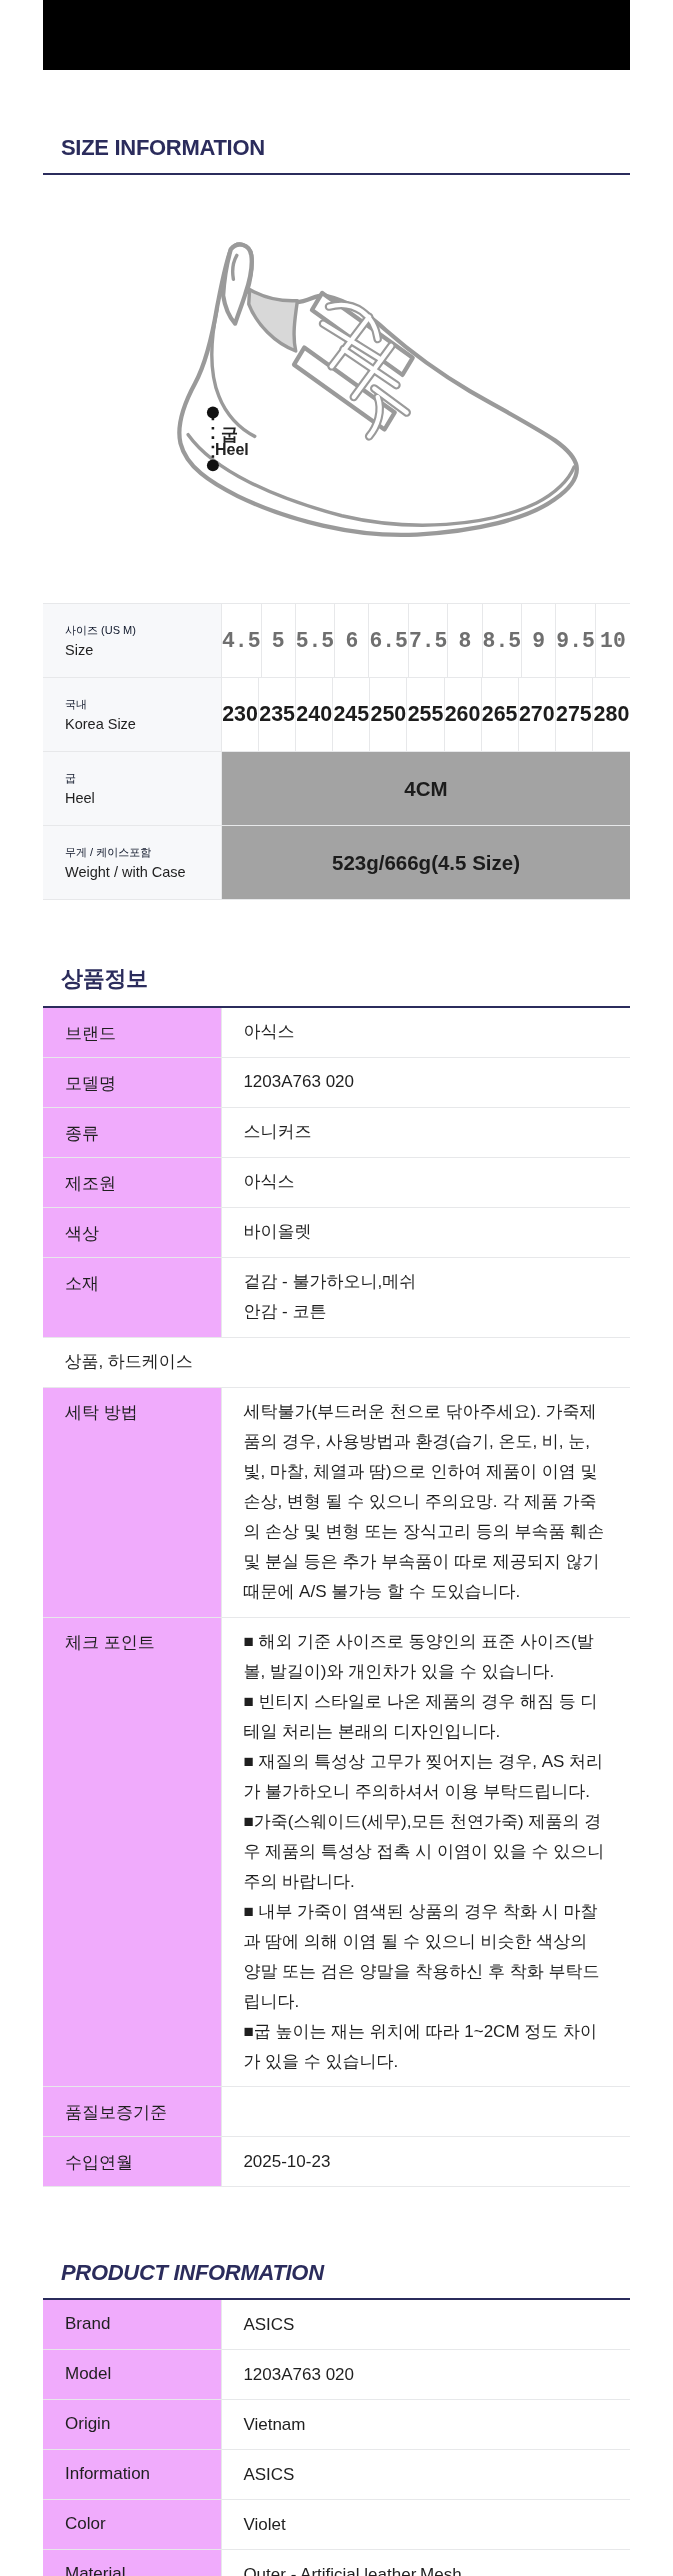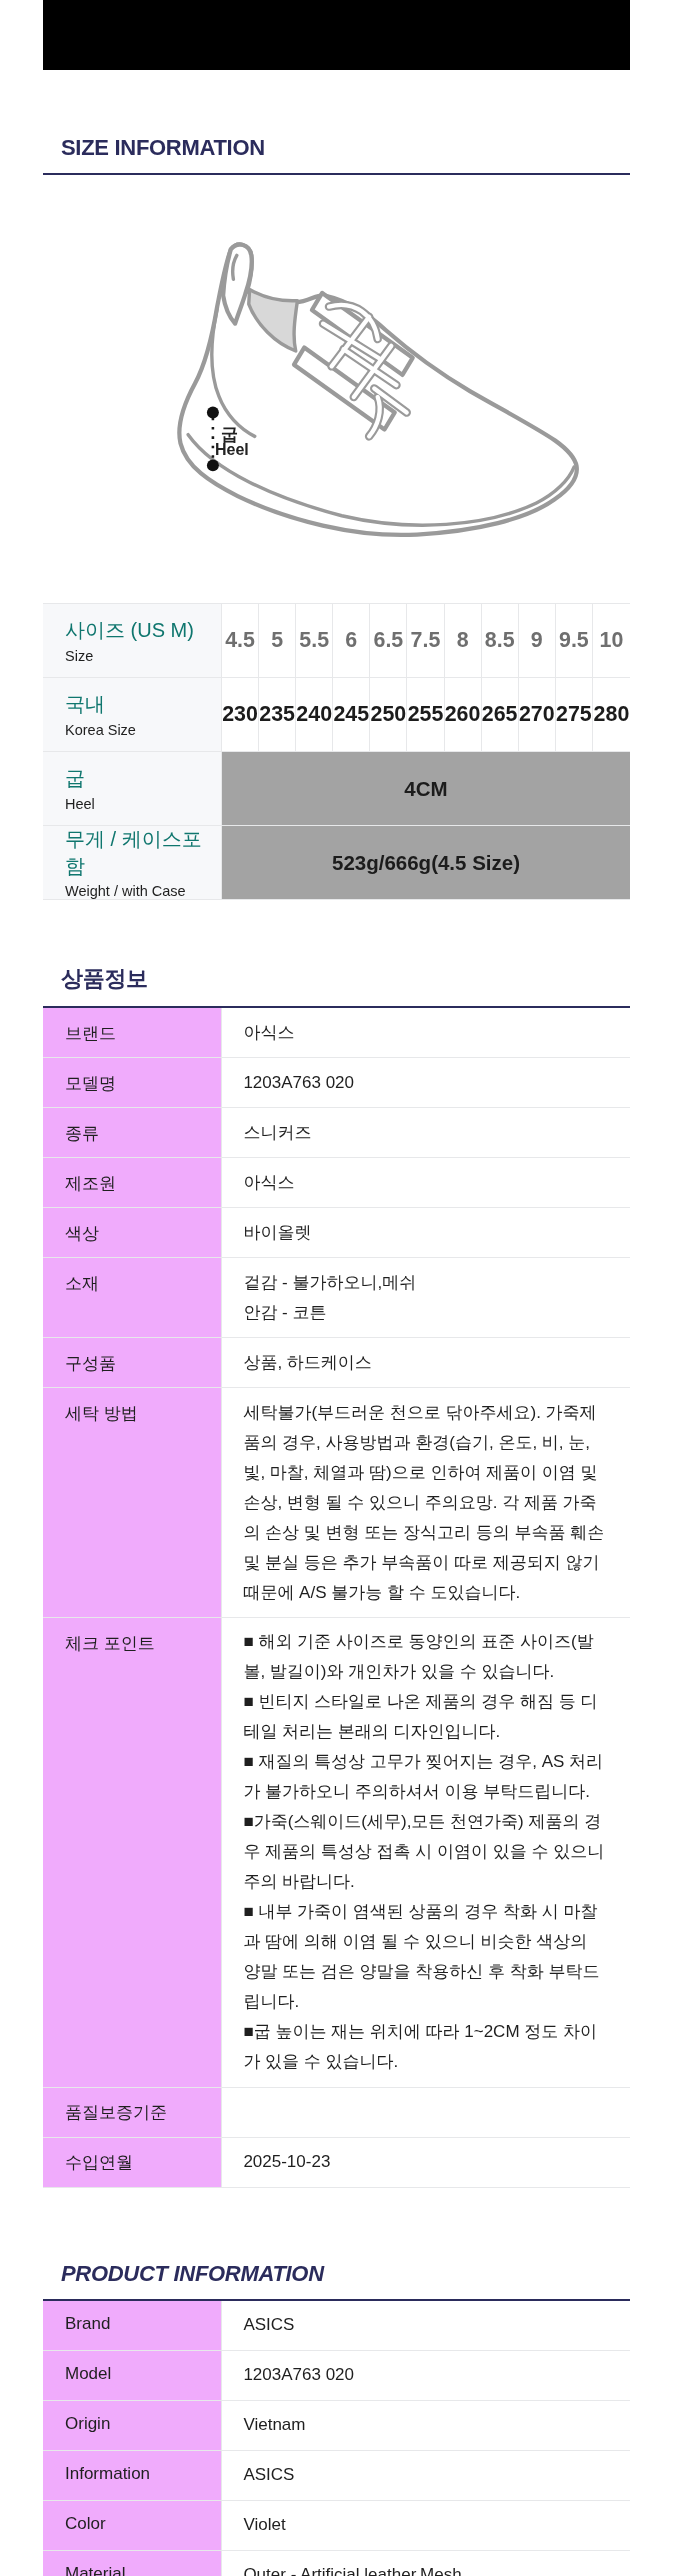--- a/index.html
+++ b/index.html
@@ -21,26 +21,26 @@
   .shoe-fig{position:relative;width:461px;height:359px;margin:46px 0 23px 111px;}
   .shoe-fig svg{display:block;width:461px;height:359px;}
   .heel-ko{position:absolute;left:67px;top:202px;font-size:17px;font-weight:bold;color:#222;}
   .heel-en{position:absolute;left:61px;top:220px;font-size:16px;font-weight:bold;color:#222;}
   
   .sizes-table{border-top:0.9px solid #e7e8ea;}
   .t-row{display:grid;grid-template-columns:179px repeat(11,1fr);border-bottom:0.9px solid #e7e8ea;min-height:73px;}
   .t-row.span-row{grid-template-columns:179px 1fr;}
   .t-label{background:#f7f8fa;display:flex;flex-direction:column;justify-content:center;gap:3.4px;
            padding-left:22px;border-right:0.9px solid #e7e8ea;box-sizing:border-box;}
-  .t-label .ko{font-size:20px;color:#0f766e;}
+  .t-label .ko{font-size:11px;color:#0f172a;}
   .t-label .en{font-size:14.5px;color:#1f1f1f;}
   .t-cell{display:flex;align-items:center;justify-content:center;font-size:21.4px;font-weight:bold;
           border-right:0.9px solid #e7e8ea;background:#fff;}
   .t-cell:last-child{border-right:none;}
-  .t-cell.us{color:#6f6f6f;}
+  .t-cell.us{color:#6f6f6f;font-family:Liberation Mono, monospace;}
   .t-cell.kr{color:#1c1c1c;}
   .t-span{display:flex;align-items:center;justify-content:center;font-size:20.5px;font-weight:bold;color:#1c1c1c;background:#a3a3a3;}
   
   .kv-row{display:flex;border-bottom:0.9px solid #e7e8ea;min-height:50px;box-sizing:border-box;}
   .kv-label{flex:0 0 179px;width:179px;background:#f0abfc;display:flex;align-items:flex-start;
             padding:13.7px 6.8px 8.5px 22px;font-size:17px;color:#1f1f1f;
             border-right:0.9px solid #e7e8ea;box-sizing:border-box;}
   .kv-value{flex:1;padding:9.4px 22px 9.4px 21.4px;font-size:17px;line-height:30px;color:#1f1f1f;box-sizing:border-box;}
   .pre{white-space:pre-line;}
 </style>
@@ -187,21 +187,20 @@
     <div class="kv-row">
       <div class="kv-label">색상</div>
       <div class="kv-value">바이올렛</div>
     </div>
     <div class="kv-row">
       <div class="kv-label">소재</div>
       <div class="kv-value pre">겉감 - 불가하오니,메쉬
 안감 - 코튼</div>
     </div>
     <div class="kv-row">
-      <div class="kv-label">구성품</div>
       <div class="kv-value">상품, 하드케이스</div>
     </div>
     <div class="kv-row">
       <div class="kv-label">세탁 방법</div>
       <div class="kv-value">세탁불가(부드러운 천으로 닦아주세요). 가죽제품의 경우, 사용방법과 환경(습기, 온도, 비, 눈, 빛, 마찰, 체열과 땀)으로 인하여 제품이 이염 및 손상, 변형 될 수 있으니 주의요망. 각 제품 가죽의 손상 및 변형 또는 장식고리 등의 부속품 훼손 및 분실 등은 추가 부속품이 따로 제공되지 않기 때문에 A/S 불가능 할 수 도있습니다.</div>
     </div>
     <div class="kv-row">
       <div class="kv-label">체크 포인트</div>
       <div class="kv-value pre">■ 해외 기준 사이즈로 동양인의 표준 사이즈(발볼, 발길이)와 개인차가 있을 수 있습니다.
 ■ 빈티지 스타일로 나온 제품의 경우 해짐 등 디테일 처리는 본래의 디자인입니다.

